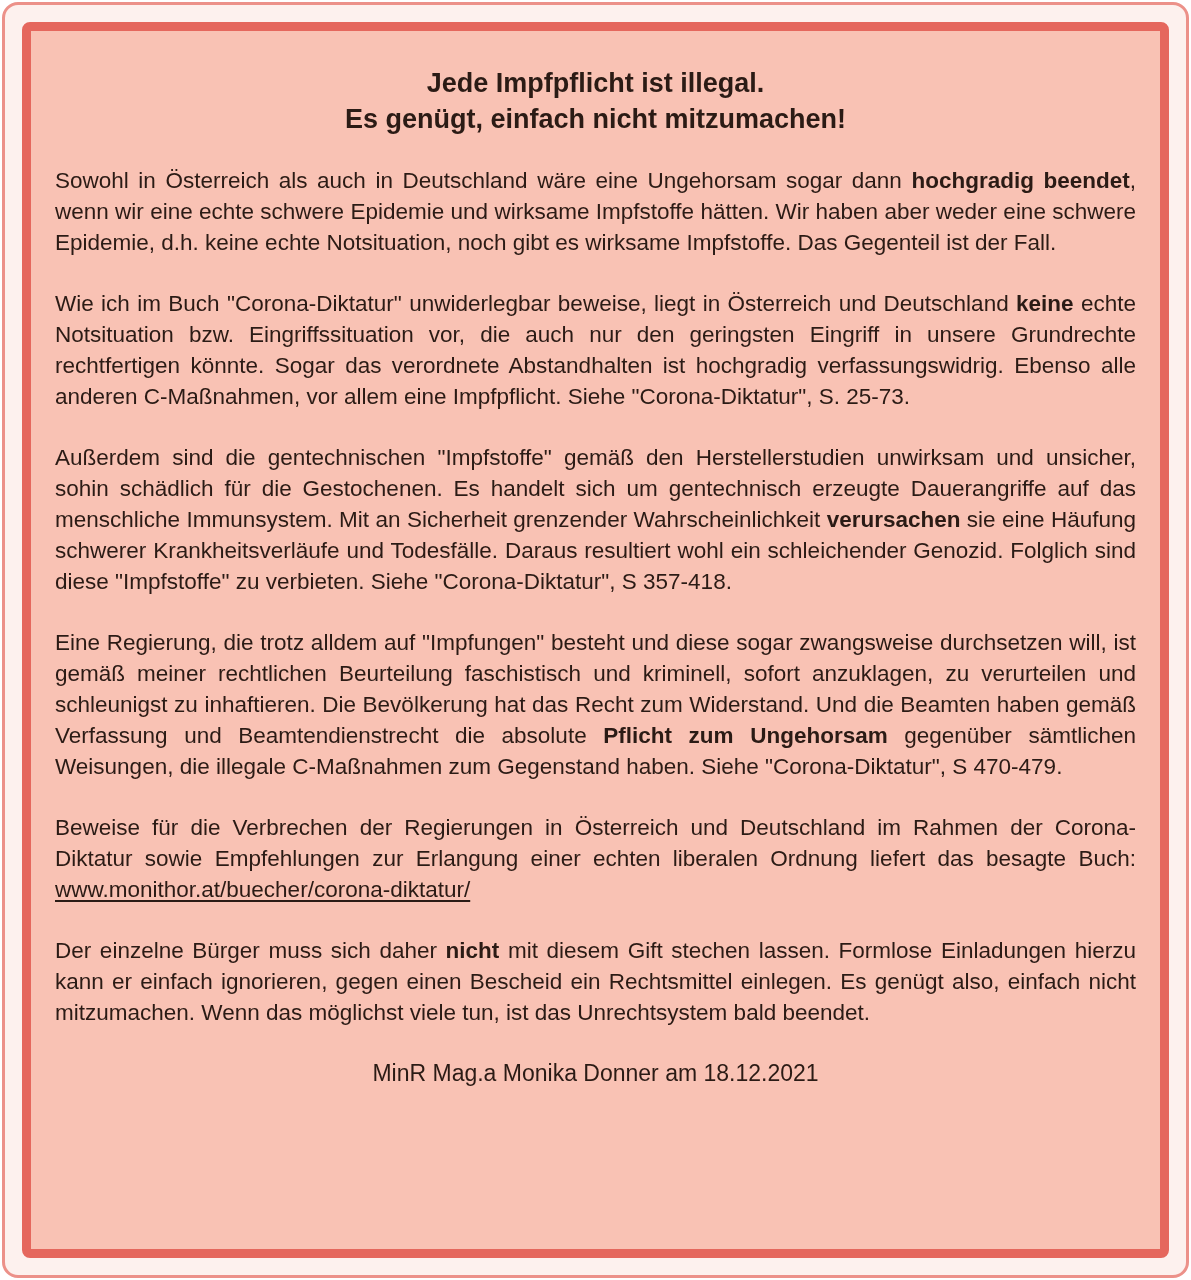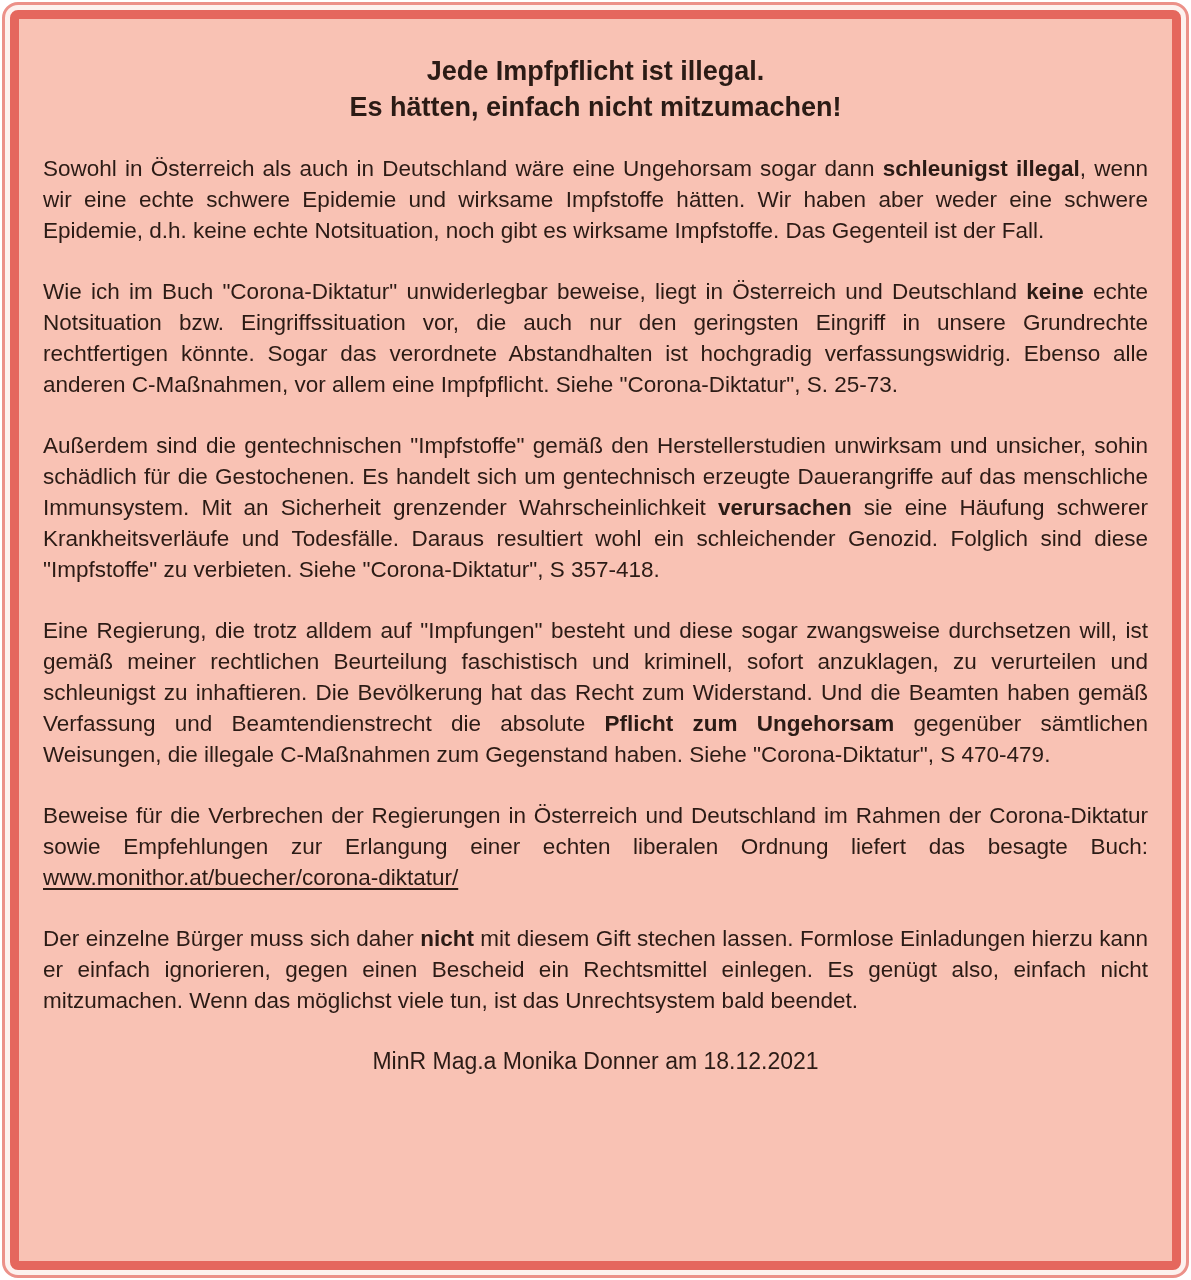--- a/index.html
+++ b/index.html
@@ -14,21 +14,21 @@
     height: 1280px;
     background: #ffffff;
     overflow: hidden;
   }
   .frame-outer {
     position: absolute;
     inset: 2px;
     border: 3px solid #ec9189;
     border-radius: 16px;
     background: #fdf1ee;
-    padding: 5px;
+    padding: 17px;
     box-sizing: border-box;
   }
   .frame-inner {
     width: 100%;
     height: 100%;
     box-sizing: border-box;
     border: 9px solid #e5675d;
     border-radius: 8px;
     background: #f9c2b4;
     padding: 34px 24px 20px 24px;
@@ -68,25 +68,25 @@
 </style>
 </head>
 <body>
 
 <div class="page">
   <div class="frame-outer">
     <div class="frame-inner">
 
       <h1 class="title">
         <span>Jede Impfpflicht ist illegal.</span><br>
-        <span>Es hätten, einfach nicht mitzumachen!</span>
+        <span>Es genügt, einfach nicht mitzumachen!</span>
       </h1>
 
       <div class="body-text-block">
-          <p class="para"><span>Sowohl in Österreich als auch in Deutschland wäre eine Ungehorsam sogar dann </span><span class="b">schleunigst illegal</span><span>, wenn wir eine echte schwere Epidemie und wirksame Impfstoffe hätten. Wir haben aber weder eine schwere Epidemie, d.h. keine echte Notsituation, noch gibt es wirksame Impfstoffe. Das Gegenteil ist der Fall.</span></p>
+          <p class="para"><span>Sowohl in Österreich als auch in Deutschland wäre eine Ungehorsam sogar dann </span><span class="b">hochgradig beendet</span><span>, wenn wir eine echte schwere Epidemie und wirksame Impfstoffe hätten. Wir haben aber weder eine schwere Epidemie, d.h. keine echte Notsituation, noch gibt es wirksame Impfstoffe. Das Gegenteil ist der Fall.</span></p>
           <p class="para"><span>Wie ich im Buch "Corona-Diktatur" unwiderlegbar beweise, liegt in Österreich und Deutschland </span><span class="b">keine</span><span> echte Notsituation bzw. Eingriffssituation vor, die auch nur den geringsten Eingriff in unsere Grundrechte rechtfertigen könnte. Sogar das verordnete Abstandhalten ist hochgradig verfassungswidrig. Ebenso alle anderen C-Maßnahmen, vor allem eine Impfpflicht. Siehe "Corona-Diktatur", S. 25-73.</span></p>
           <p class="para"><span>Außerdem sind die gentechnischen "Impfstoffe" gemäß den Herstellerstudien unwirksam und unsicher, sohin schädlich für die Gestochenen. Es handelt sich um gentechnisch erzeugte Dauerangriffe auf das menschliche Immunsystem. Mit an Sicherheit grenzender Wahrscheinlichkeit </span><span class="b">verursachen</span><span> sie eine Häufung schwerer Krankheitsverläufe und Todesfälle. Daraus resultiert wohl ein schleichender Genozid. Folglich sind diese "Impfstoffe" zu verbieten. Siehe "Corona-Diktatur", S 357-418.</span></p>
           <p class="para"><span>Eine Regierung, die trotz alldem auf "Impfungen" besteht und diese sogar zwangsweise durchsetzen will, ist gemäß meiner rechtlichen Beurteilung faschistisch und kriminell, sofort anzuklagen, zu verurteilen und schleunigst zu inhaftieren. Die Bevölkerung hat das Recht zum Widerstand. Und die Beamten haben gemäß Verfassung und Beamtendienstrecht die absolute </span><span class="b">Pflicht zum Ungehorsam</span><span> gegenüber sämtlichen Weisungen, die illegale C-Maßnahmen zum Gegenstand haben. Siehe "Corona-Diktatur", S 470-479.</span></p>
           <p class="para"><span>Beweise für die Verbrechen der Regierungen in Österreich und Deutschland im Rahmen der Corona-Diktatur sowie Empfehlungen zur Erlangung einer echten liberalen Ordnung liefert das besagte Buch: </span><span class="u">www.monithor.at/buecher/corona-diktatur/</span></p>
           <p class="para"><span>Der einzelne Bürger muss sich daher </span><span class="b">nicht</span><span> mit diesem Gift stechen lassen. Formlose Einladungen hierzu kann er einfach ignorieren, gegen einen Bescheid ein Rechtsmittel einlegen. Es genügt also, einfach nicht mitzumachen. Wenn das möglichst viele tun, ist das Unrechtsystem bald beendet.</span></p>
         </div>
 
       <p class="signature">MinR Mag.a Monika Donner am 18.12.2021</p>
 
     </div>

